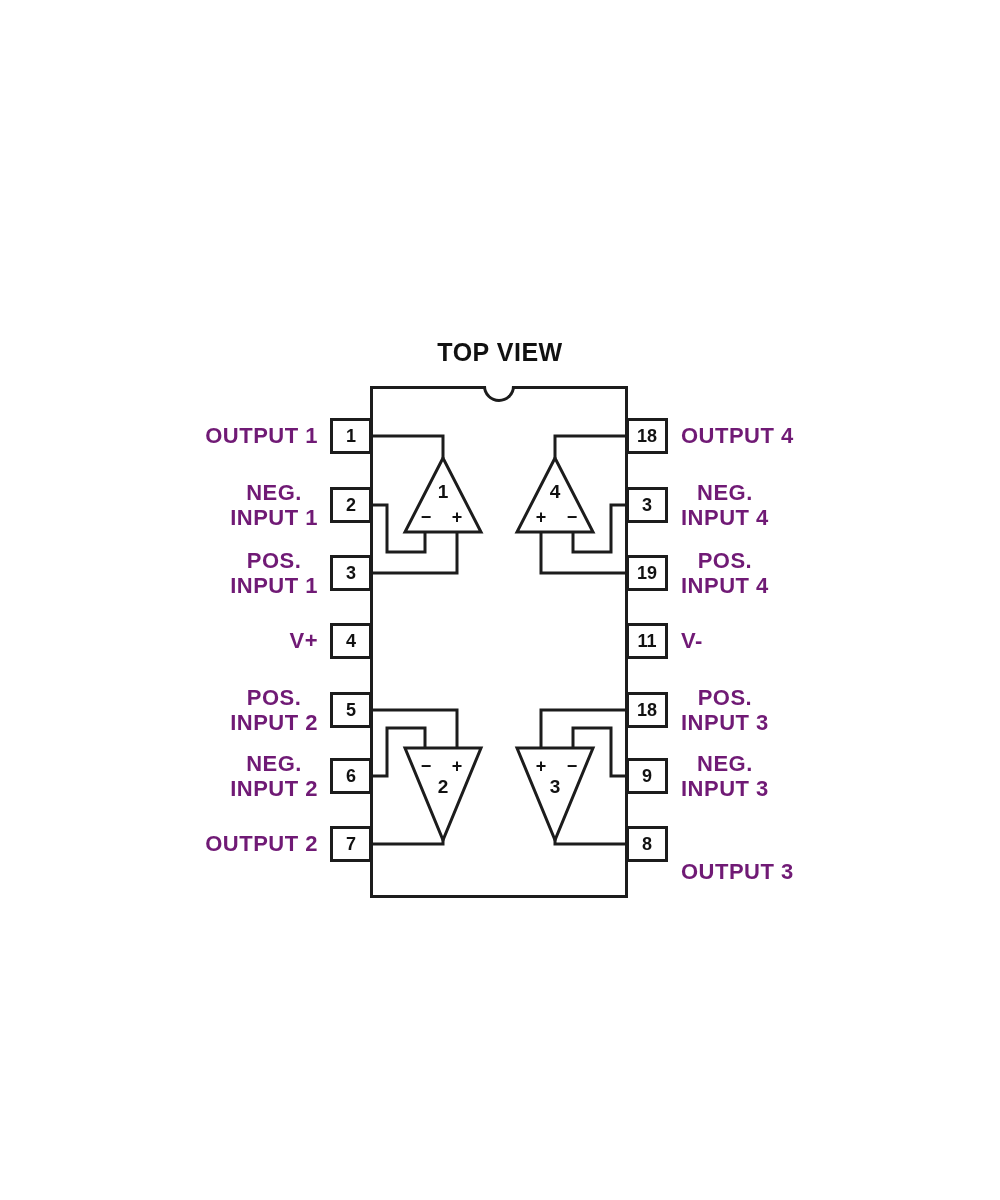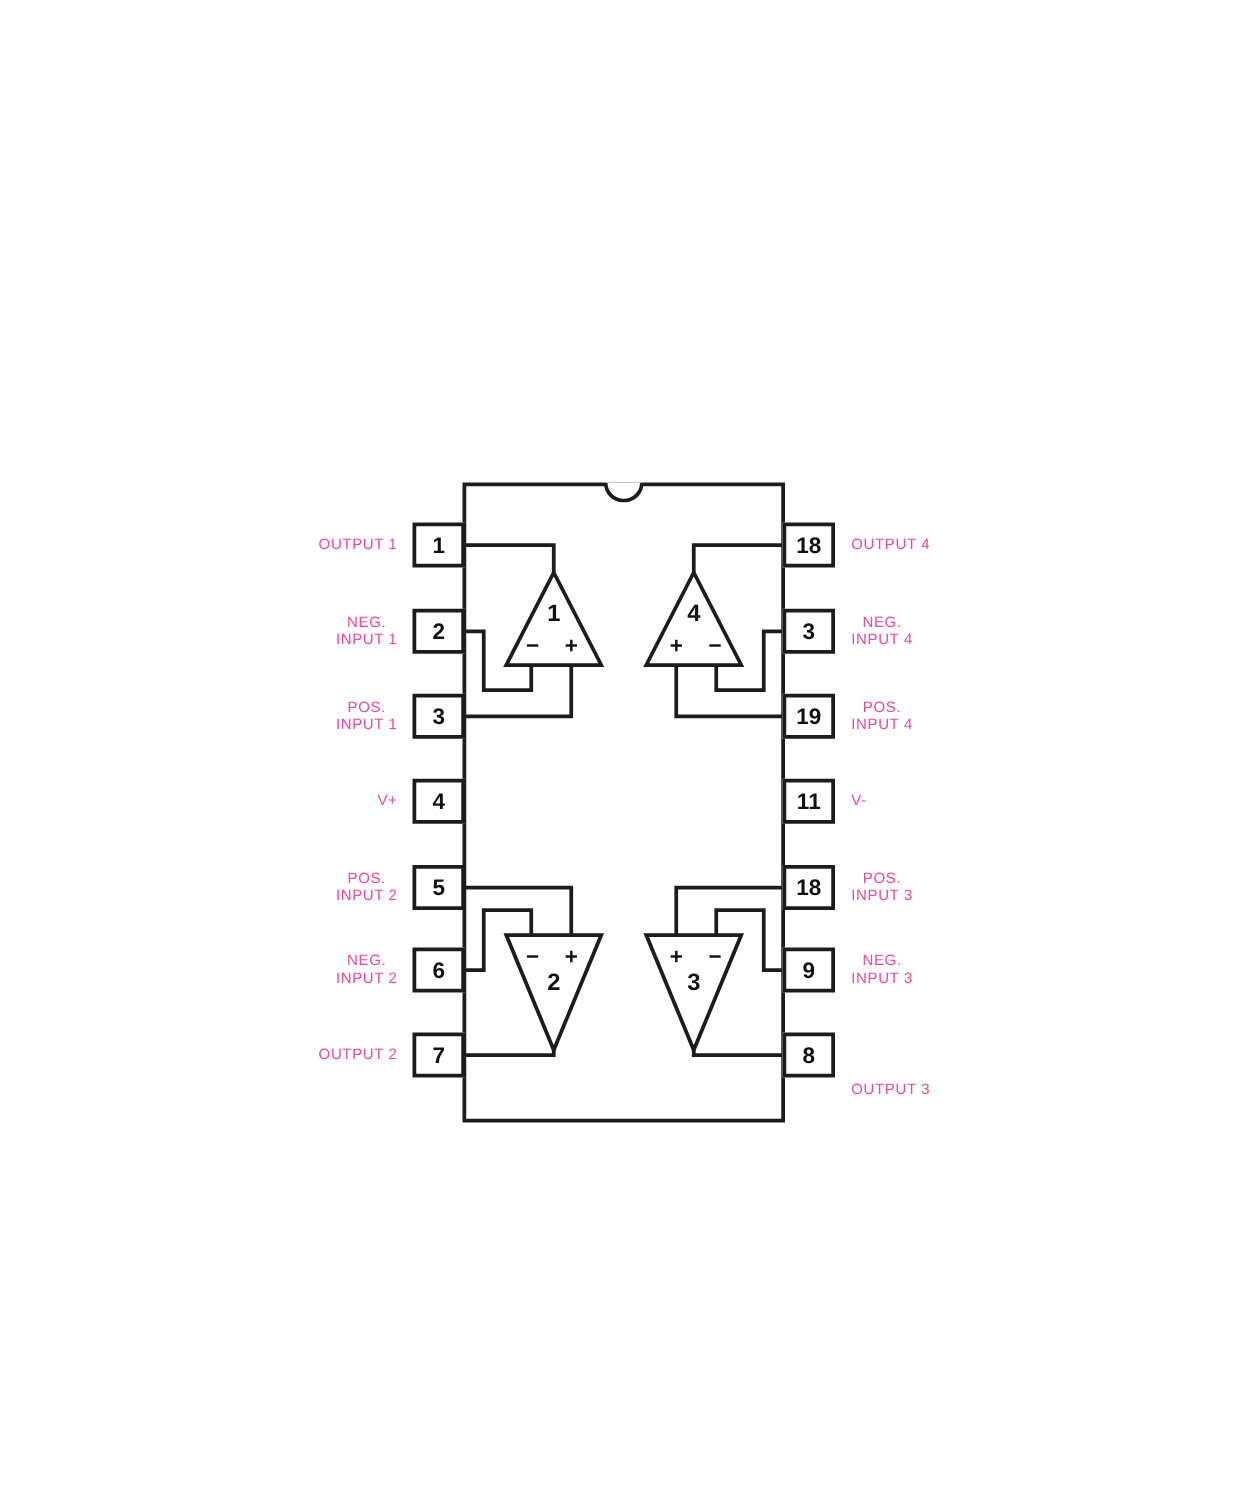--- a/index.html
+++ b/index.html
@@ -65,25 +65,25 @@
     font-weight: bold;
     font-size: 18px;
     color: #111;
   }
   .pin-box.left  { left: 330px; }
   .pin-box.right { left: 626px; }
 
   .pin-label {
     position: absolute;
     transform: translateY(-50%);
-    font-weight: normal;
-    font-size: 12px;
+    font-weight: bold;
+    font-size: 22px;
     letter-spacing: 0.5px;
     line-height: 1.15;
-    color: #ec4899;
+    color: #701a75;
   }
   .pin-label.left-label  { left: 130px; width: 188px; text-align: right; }
   .pin-label.right-label { left: 681px; width: 210px; text-align: left; }
   .pin-label .lbl {
     display: inline-block;
     white-space: pre-line;
   }
   .pin-label.left-label .lbl { text-align: center; }
   .pin-label.right-label .lbl { text-align: center; }
 
@@ -94,20 +94,21 @@
     color: #111;
   }
   .amp-num  { font-size: 19px; }
   .amp-sign { font-size: 18px; }
 </style>
 </head>
 <body>
 
 <div class="screen">
 
+  <div class="subtitle">TOP VIEW</div>
 
   <div class="ic-body"></div>
 
   <svg class="wires" width="1000" height="1200" viewBox="0 0 1000 1200" fill="none" stroke="#1c1c1c" stroke-width="3">
 
     <polyline points="372,436 443,436 443,458"></polyline>
     <polyline points="372,505 387,505 387,552 425,552 425,532"></polyline>
     <polyline points="372,573 457,573 457,532"></polyline>
     <polygon points="443,458 405,532 481,532" fill="#ffffff"></polygon>
 

